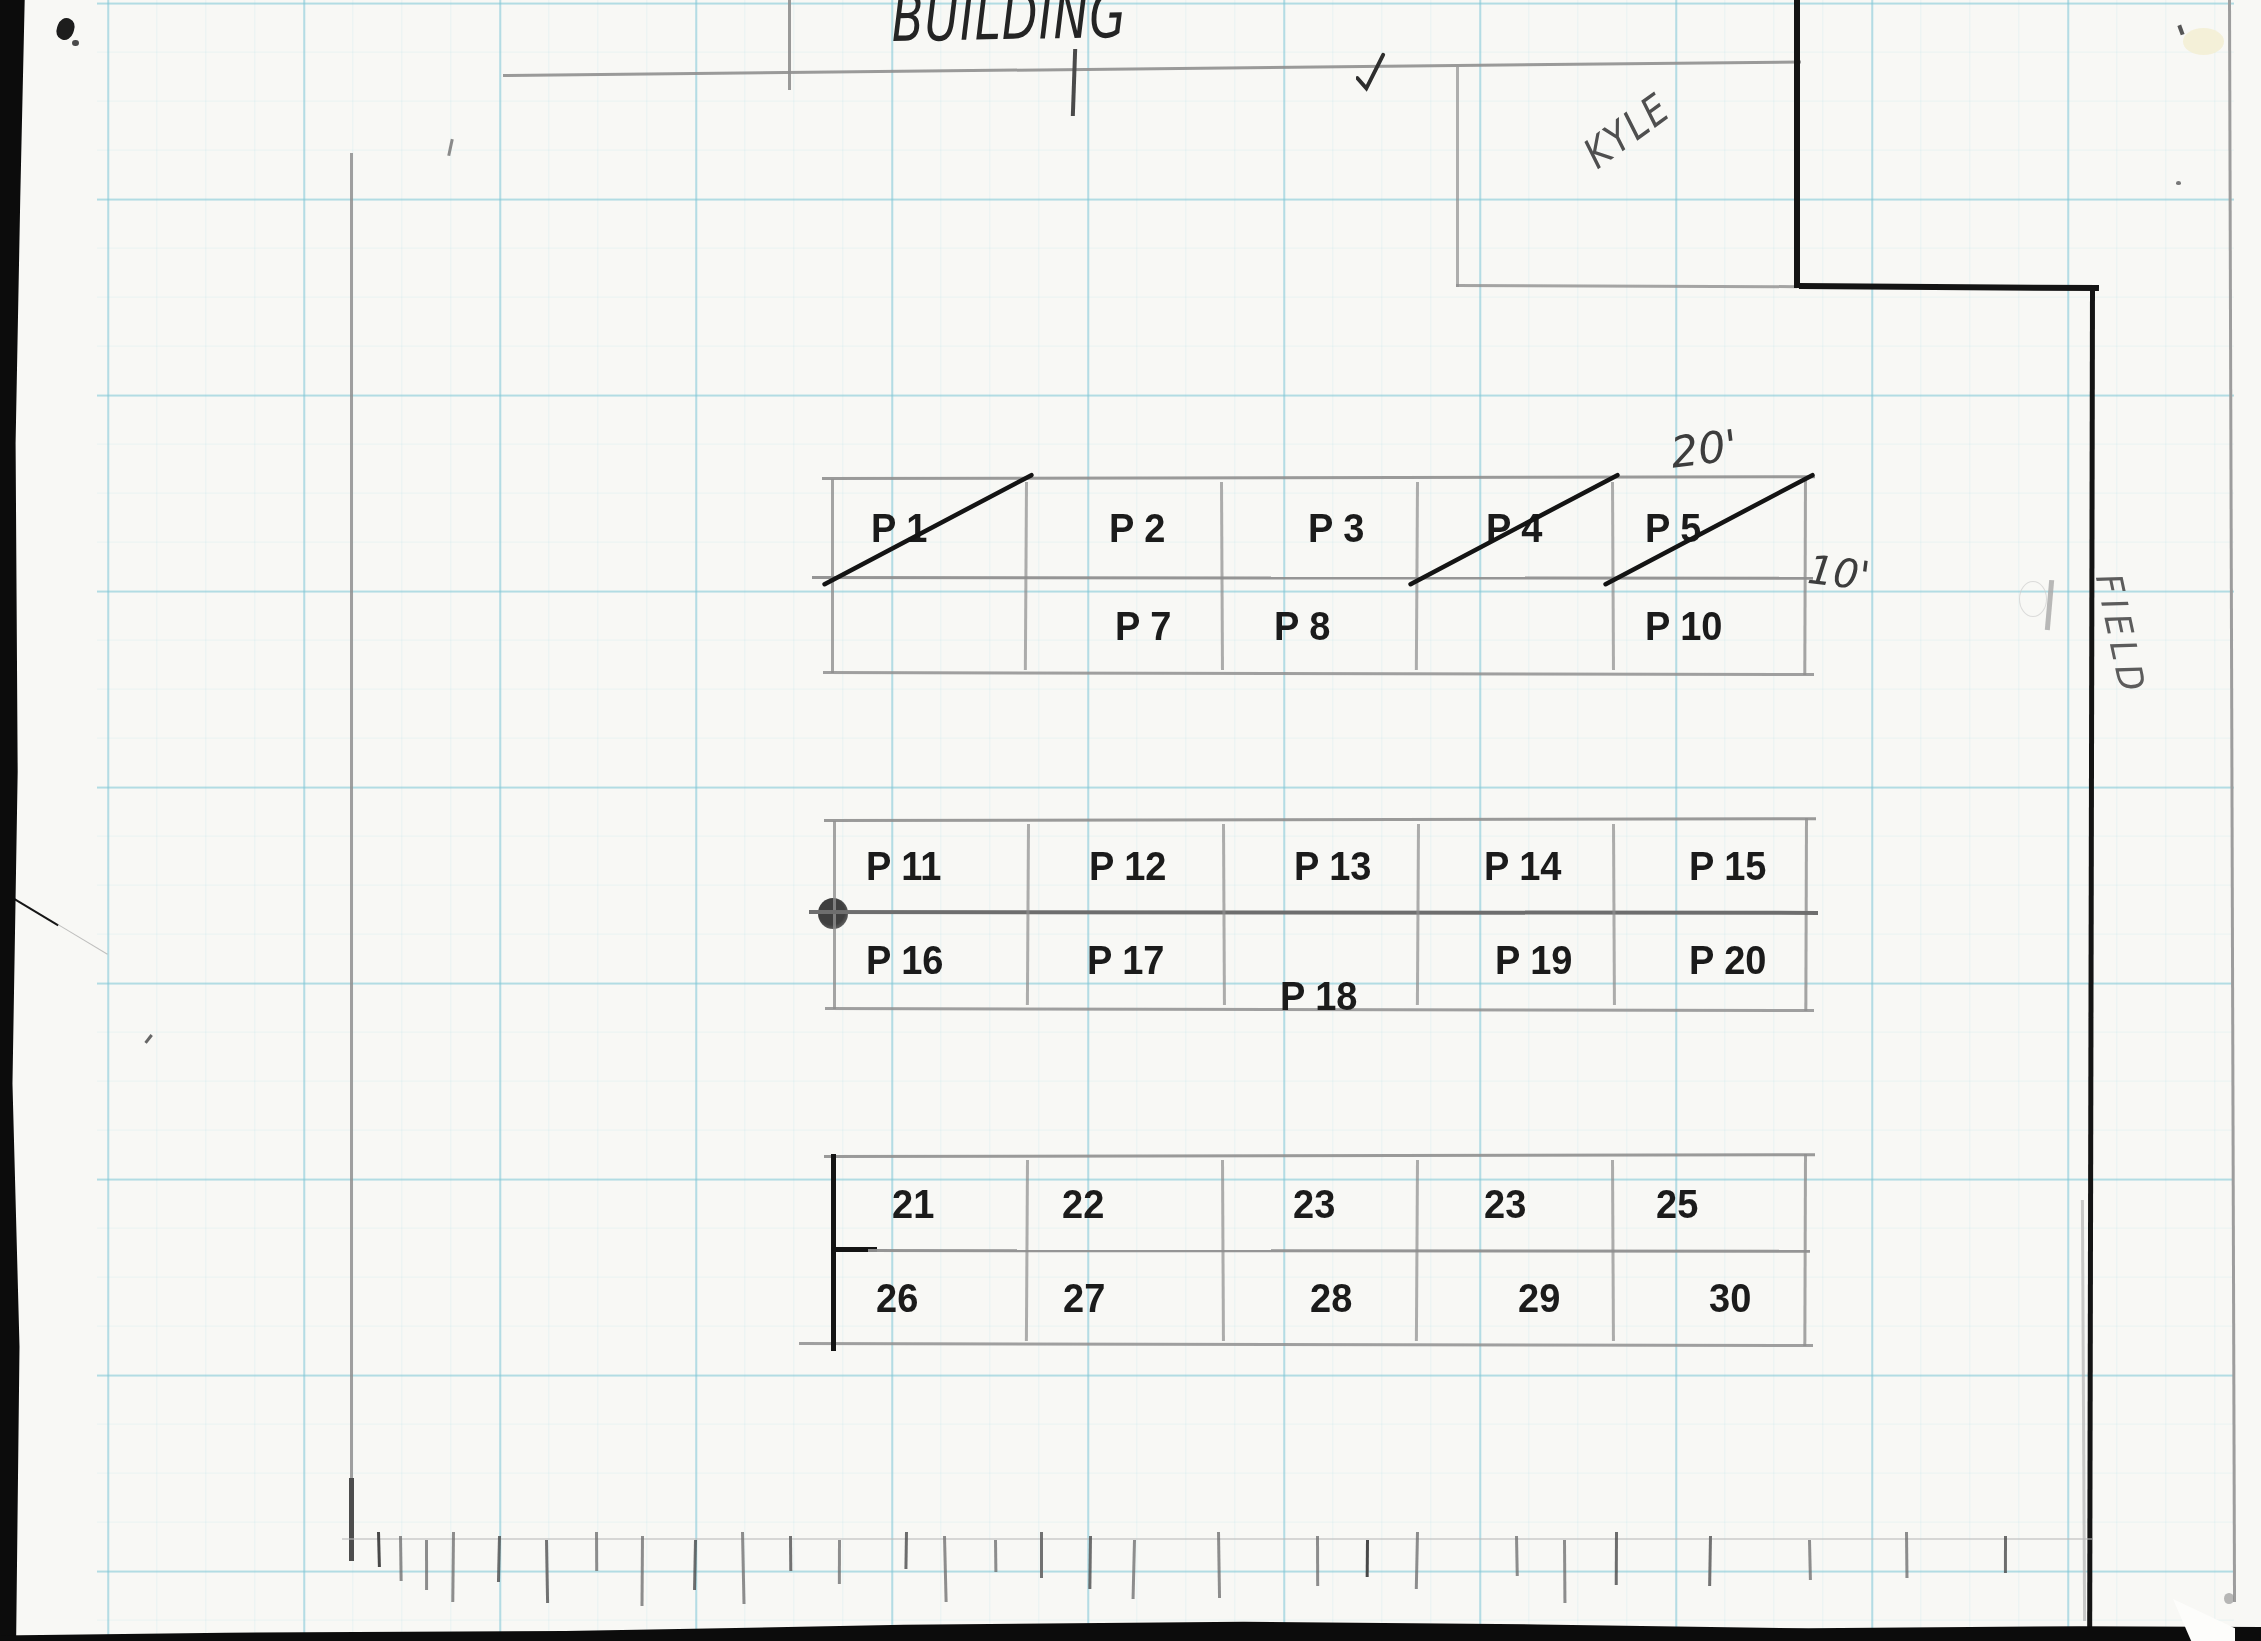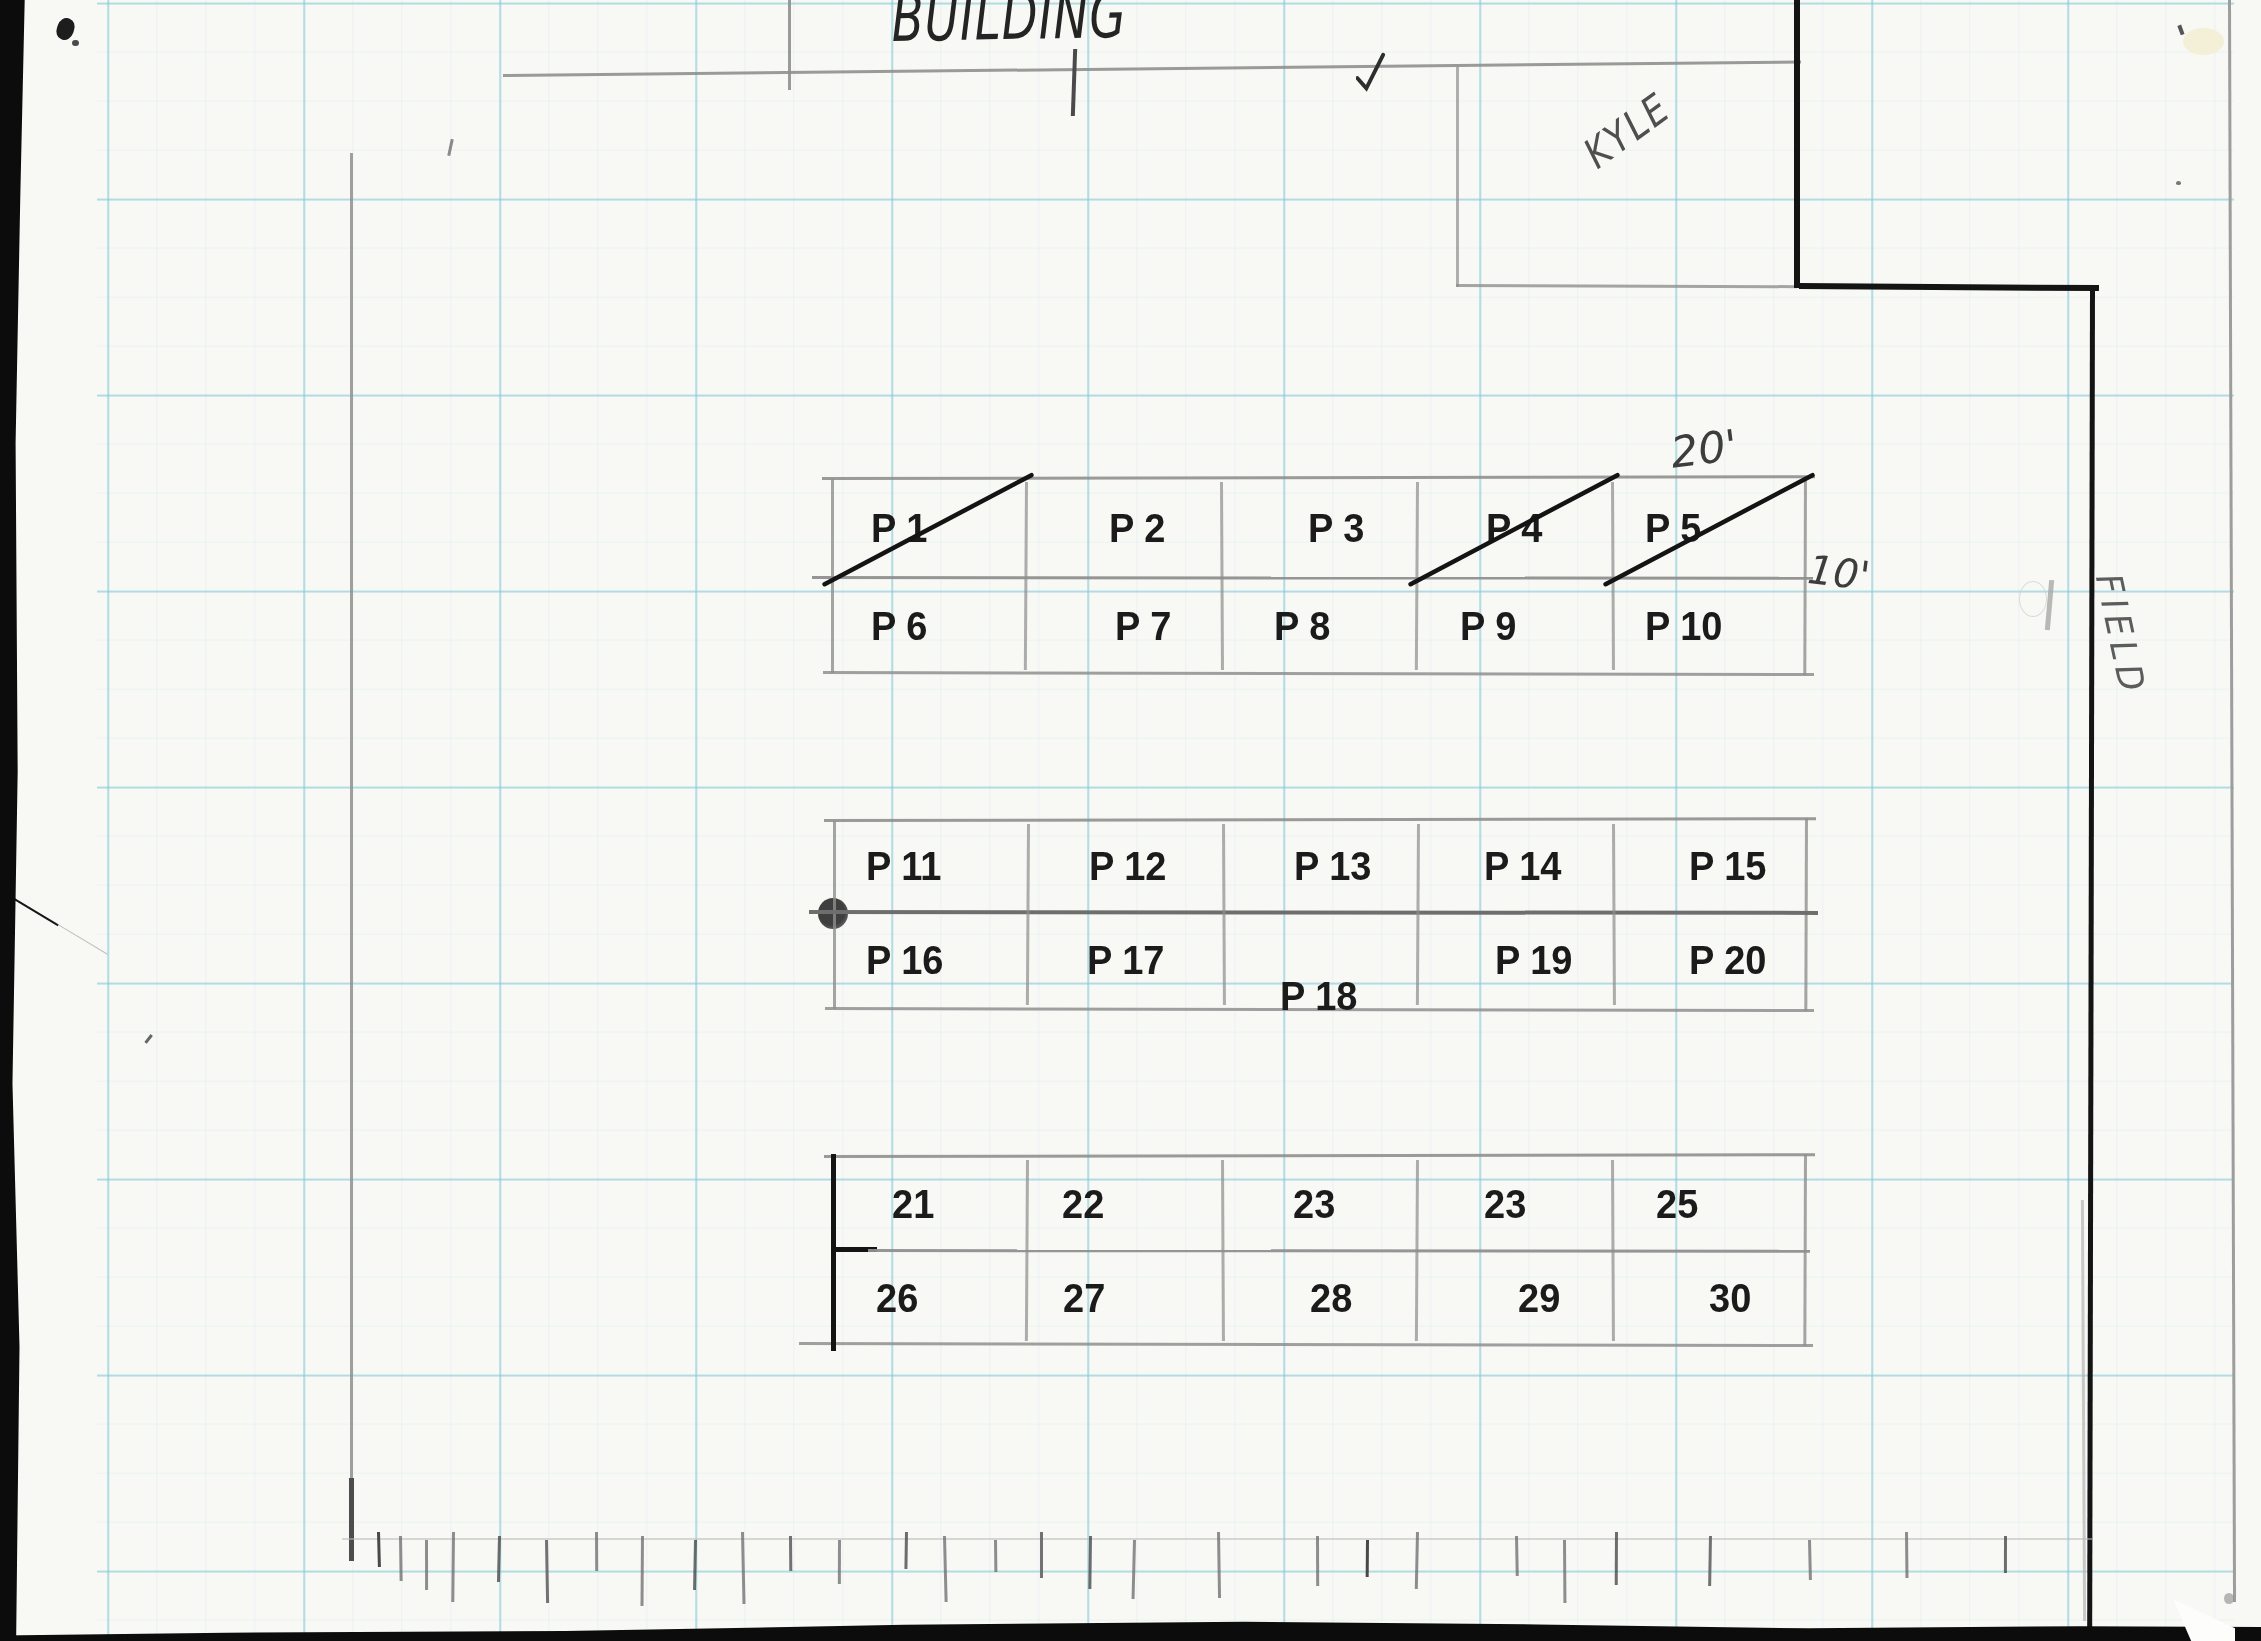--- a/index.html
+++ b/index.html
@@ -138,31 +138,25 @@
           <svg width="212" height="116" class="abs" style="left: -9px; top: -7.7px; overflow: visible;" viewBox="0 0 328.594 179">
             <line x1="4" y1="175" x2="324.6" y2="6" stroke="var(--c-ink)" stroke-width="7" stroke-linecap="round"></line>
           </svg>
         </div>
         <div class="abs" style="left: 781px; top: 0px; width: 195px; height: 99px;">
           <span class="space-label abs" style="left: 33px; top: 0px; height: 99px;">P 5</span>
           <svg width="212" height="116" class="abs" style="left: -9px; top: -7.7px; overflow: visible;" viewBox="0 0 328.594 179">
             <line x1="4" y1="175" x2="324.6" y2="6" stroke="var(--c-ink)" stroke-width="7" stroke-linecap="round"></line>
           </svg>
         </div>
-        <div class="abs" style="left: 0px; top: 99px; width: 195px; height: 96px;">
-          <span class="space-label abs" style="left: 40px; top: 0px; height: 96px;">P 6</span>
-        </div>
         <div class="abs" style="left: 195px; top: 99px; width: 195px; height: 96px;">
           <span class="space-label abs" style="left: 89px; top: 0px; height: 96px;">P 7</span>
         </div>
         <div class="abs" style="left: 391px; top: 99px; width: 195px; height: 84px;">
           <span class="space-label abs" style="left: 52px; top: 0px; height: 96px;">P 8</span>
-        </div>
-        <div class="abs" style="left: 586px; top: 99px; width: 195px; height: 96px;">
-          <span class="space-label abs" style="left: 43px; top: 0px; height: 96px;">P 9</span>
         </div>
         <div class="abs" style="left: 781px; top: 99px; width: 195px; height: 96px;">
           <span class="space-label abs" style="left: 33px; top: 0px; height: 96px;">P 10</span>
         </div>
       </div>
       <div class="abs block" style="left: 833px; top: 821px; width: 975px; height: 188px;">
         <div class="abs" style="left: -9px; top: -1.9px; width: 992px; height: 3.2px; background: var(--c-pencil); opacity: 0.9; transform: rotate(-0.1deg); transform-origin: left top;"></div>
         <div class="abs" style="left: -7.7px; top: 186px; width: 989px; height: 3.2px; background: var(--c-pencil); opacity: 0.85; transform: rotate(0.12deg); transform-origin: left top;"></div>
         <div class="abs" style="left: 0px; top: 0px; width: 3.2px; height: 188px; background: var(--c-pencil); opacity: 0.8;"></div>
         <div class="abs" style="left: 972px; top: -2.6px; width: 3.2px; height: 193px; background: var(--c-pencil); opacity: 0.8; transform: rotate(0.2deg); transform-origin: left top;"></div>

